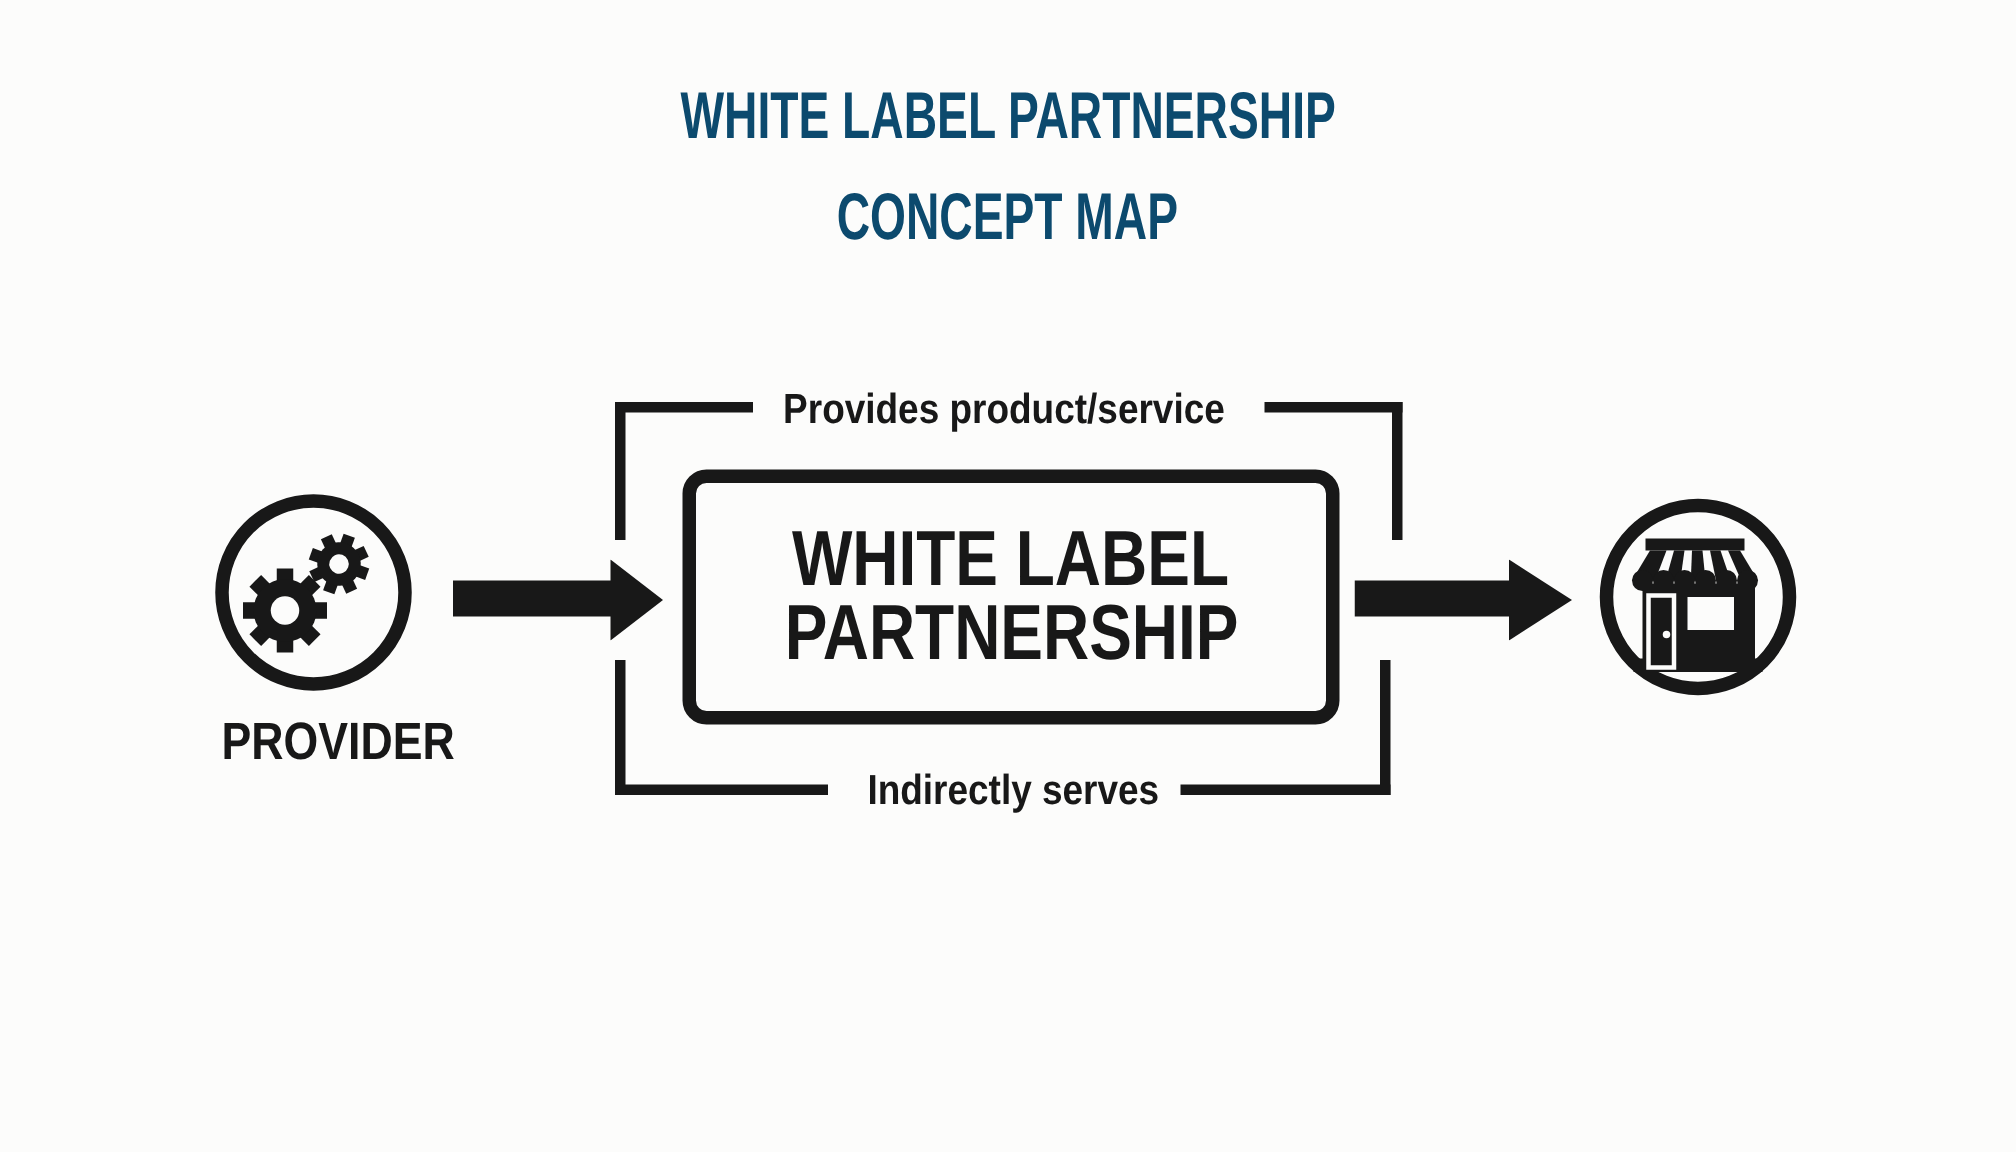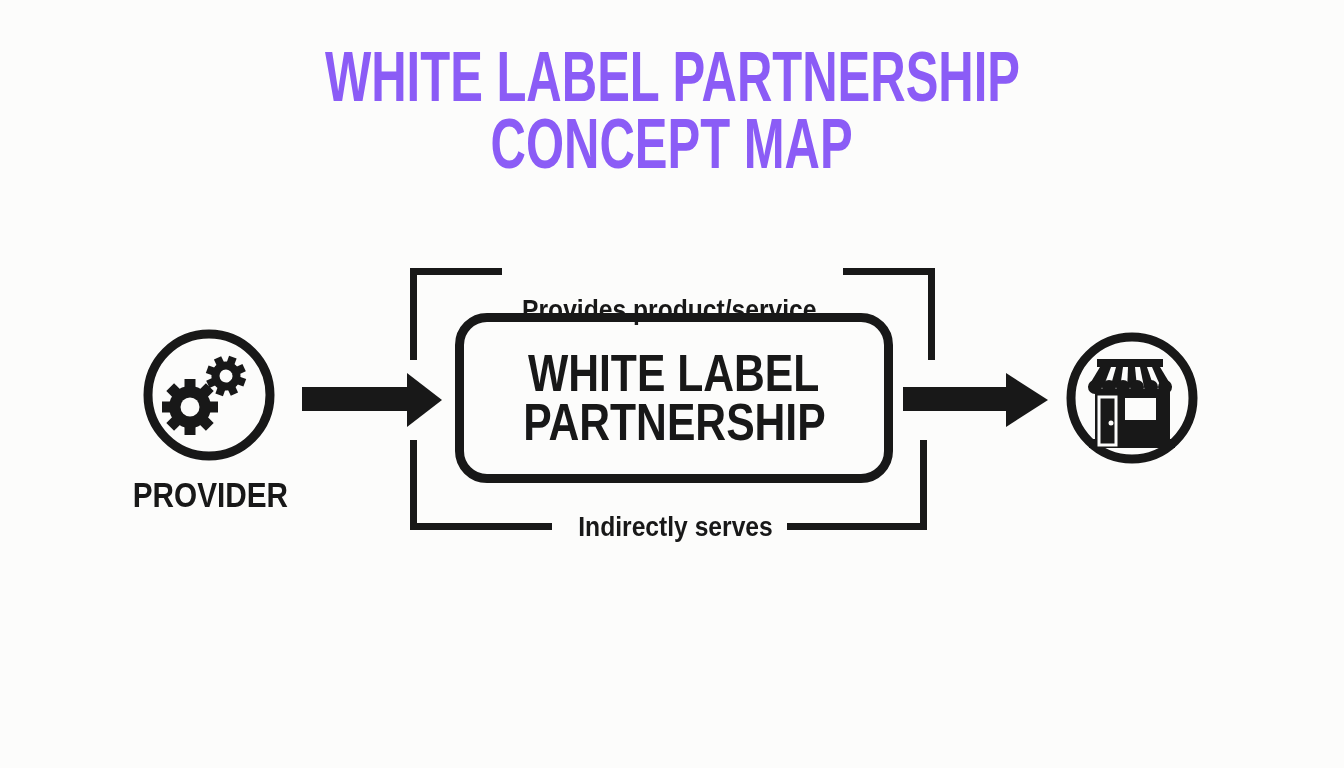--- a/index.html
+++ b/index.html
@@ -7,34 +7,34 @@
   body {
     font-family:"Liberation Sans","DejaVu Sans",sans-serif;
     background:#fcfcfb;
     color:#181818;
     overflow:hidden;
   }
   .stage { position:relative; width:1344px; height:768px; }
 
   
   .title { position:absolute; top:44px; left:0; width:1344px; text-align:center;
-           font-weight:bold; font-size:70px; line-height:67px; color:#8b5cf6; }
+           font-weight:bold; font-size:44px; line-height:67px; color:#0c4a6e; }
   .title .squeeze { display:inline-block; transform:scaleX(.70); transform-origin:50% 50%; white-space:nowrap; }
 
   
   .bar { position:absolute; background:#181818; }
 
   
   .edge-label { position:absolute; display:flex; justify-content:center; align-items:center;
                 font-weight:bold; font-size:28px; line-height:35px; white-space:nowrap; }
   .edge-label .squeeze { display:inline-block; transform:scaleX(.88); transform-origin:50% 50%; }
 
   
   .partner-box { position:absolute; left:455px; top:313px; width:438px; height:170px;
-                 border:9px solid #181818; border-radius:32px; background:transparent;
+                 border:9px solid #181818; border-radius:16px; background:transparent;
                  display:flex; flex-direction:column; justify-content:center; align-items:center; }
   .partner-box .ln { font-weight:bold; font-size:52px; line-height:49px; white-space:nowrap;
                      display:inline-block; transform:scaleX(.82); transform-origin:50% 50%; }
 
   
   .node-label { position:absolute; display:flex; justify-content:center;
                 font-weight:bold; font-size:35px; line-height:32px; white-space:nowrap; }
   .node-label .squeeze { display:inline-block; transform:scaleX(.85); transform-origin:50% 50%; }
 
   .annotation { position:absolute; display:flex; justify-content:center;
@@ -81,34 +81,34 @@
           <rect x="-4" y="-20" width="8" height="9" transform="rotate(180)"></rect>
           <rect x="-4" y="-20" width="8" height="9" transform="rotate(225)"></rect>
           <rect x="-4" y="-20" width="8" height="9" transform="rotate(270)"></rect>
           <rect x="-4" y="-20" width="8" height="9" transform="rotate(315)"></rect>
         </g>
         <circle r="14.5"></circle>
         <circle r="6.5" fill="#fcfcfb"></circle>
       </g>
     </g>
   </svg>
-  <div class="node-label" style="left:100px; top:479px; width:220px;text-align:right;">
+  <div class="node-label" style="left:115px; top:479px; width:220px;text-align:right;">
     <span class="squeeze">PROVIDER</span>
   </div>
 
   <svg class="abs" style="left:300px; top:373px;" width="142" height="54" viewBox="0 0 142 54" aria-hidden="true">
     <rect x="2" y="14" width="110" height="24" fill="#181818"></rect>
     <polygon points="107,0 142,27 107,54" fill="#181818"></polygon>
   </svg>
 
   <div class="bar" style="left:410px; top:268px; width:92px; height:7px;"></div>
   <div class="bar" style="left:410px; top:268px; width:7px; height:92px;"></div>
   <div class="bar" style="left:843px; top:268px; width:92px; height:7px;"></div>
   <div class="bar" style="left:928px; top:268px; width:7px; height:92px;"></div>
-  <div class="edge-label" style="left:498px; top:255px; width:342px;margin-top:37px;">
+  <div class="edge-label" style="left:498px; top:255px; width:342px;">
     <span class="squeeze">Provides product/service</span>
   </div>
 
   <div class="partner-box">
     <span class="ln">WHITE LABEL</span>
     <span class="ln">PARTNERSHIP</span>
   </div>
 
   <div class="bar" style="left:410px; top:440px; width:7px; height:90px;"></div>
   <div class="bar" style="left:410px; top:523px; width:142px; height:7px;"></div>

